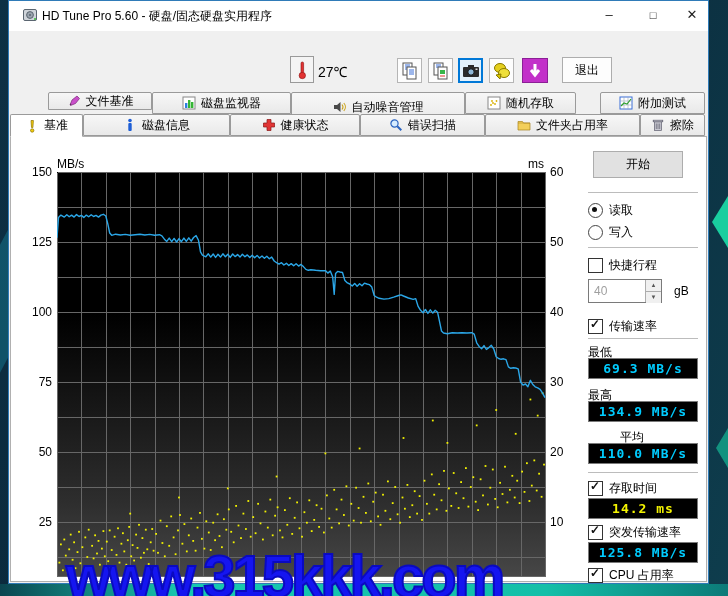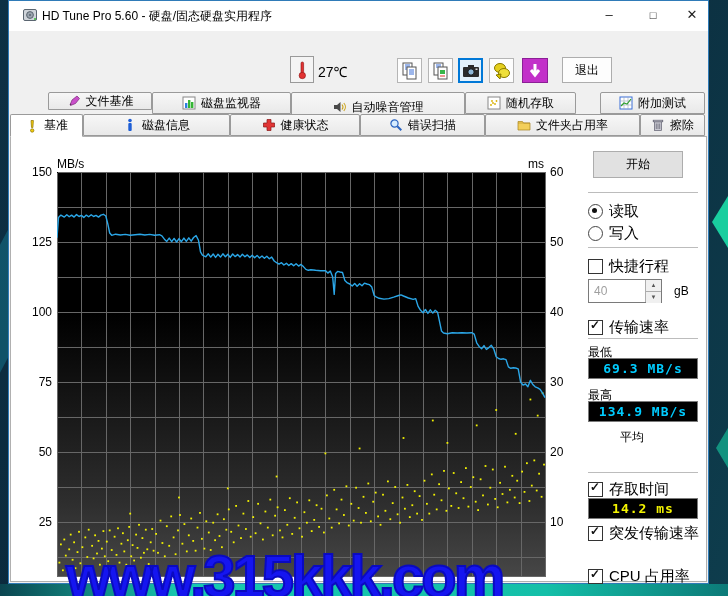--- a/index.html
+++ b/index.html
@@ -52,21 +52,21 @@
   .plotbg{left:57px;top:172px;width:489px;height:405px;z-index:2;
     background:linear-gradient(180deg,#000 0%,#000 35%,#141414 55%,#2e2e2e 82%,#474747 100%);}
   .axis-unit{font-size:12px;color:#000;z-index:2;}
   .tick{position:absolute;font-size:12px;color:#000;z-index:2;}
   .tickL{width:26px;text-align:right;}
   
   .rp-sep{left:588px;width:110px;height:1px;background:#bcbcbc;z-index:2;}
   .startbtn{left:593px;top:151px;width:90px;height:27px;background:#e1e1e1;border:1px solid #adadad;
     font-size:12px;text-align:center;line-height:25px;z-index:2;}
   .ctl-row{display:flex;align-items:center;gap:6px;z-index:2;}
-  .ctl-row .lbl{font-size:15px;white-space:nowrap;}
+  .ctl-row .lbl{font-size:12px;white-space:nowrap;}
   .cb{width:13px;height:13px;border:1px solid #333;background:#fff;position:relative;flex:none;}
   .cb.on::after{content:"\2713";position:absolute;left:1px;top:-3px;font-size:12px;font-weight:bold;color:#111;}
   .rb{width:13px;height:13px;border:1px solid #444;border-radius:50%;background:#fff;position:relative;flex:none;}
   .rb.on::after{content:"";position:absolute;left:3px;top:3px;width:5px;height:5px;border-radius:50%;background:#111;}
   .lcd{left:588px;width:110px;height:21px;background:#000;border:1px solid #7a7a7a;
     text-align:center;line-height:20px;font-family:"DejaVu Sans Mono",monospace;
     font-weight:bold;font-size:13px;letter-spacing:1px;z-index:2;}
   .lcd-cyan{color:#00ccff;}
   .lcd-yellow{color:#f4f400;}
   .rp-label{left:588px;font-size:12px;z-index:2;}
@@ -602,32 +602,34 @@
     <span class="cb on"></span>
     <span class="lbl">传输速率</span>
   </div>
   <div class="abs rp-sep" style="top:338px;"></div>
 
   <span class="abs rp-label" style="top:344px;">最低</span>
   <div class="abs lcd lcd-cyan" style="top:358px;">69.3 MB/s</div>
   <span class="abs rp-label" style="top:387px;">最高</span>
   <div class="abs lcd lcd-cyan" style="top:401px;">134.9 MB/s</div>
   <span class="abs rp-label" style="top:429px;margin-left:32px;">平均</span>
+  <div class="abs lcd lcd-cyan" style="top:443px;">110.0 MB/s</div>
   <div class="abs rp-sep" style="top:472px;"></div>
 
   <div class="abs ctl-row" style="left:588px;top:480px;">
     <span class="cb on"></span>
     <span class="lbl">存取时间</span>
   </div>
   <div class="abs lcd lcd-yellow" style="top:498px;">14.2 ms</div>
 
   <div class="abs ctl-row" style="left:588px;top:524px;">
     <span class="cb on"></span>
     <span class="lbl">突发传输速率</span>
   </div>
+  <div class="abs lcd lcd-cyan" style="top:542px;">125.8 MB/s</div>
 
   <div class="abs ctl-row" style="left:588px;top:567px;">
     <span class="cb on"></span>
     <span class="lbl">CPU 占用率</span>
   </div>
 
   <div class="abs watermark">www.315kkk.com</div>
 </div>
 
 </body></html>

